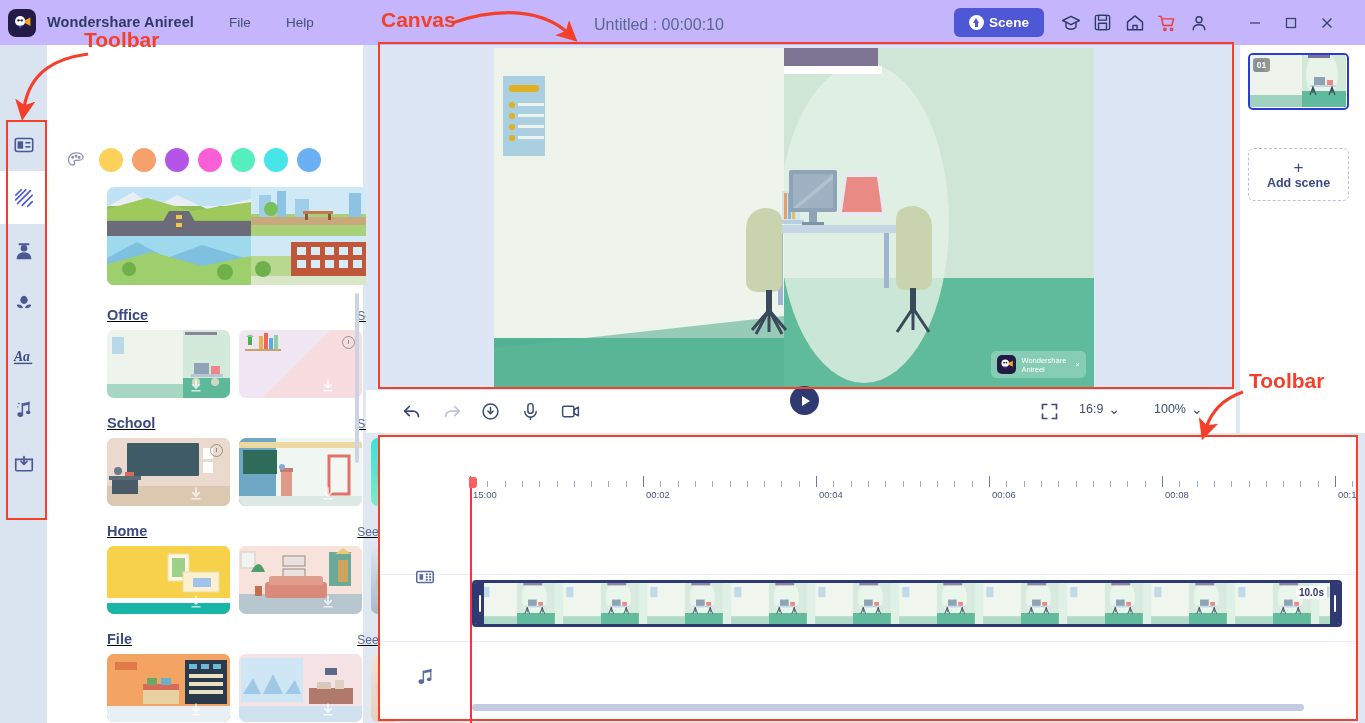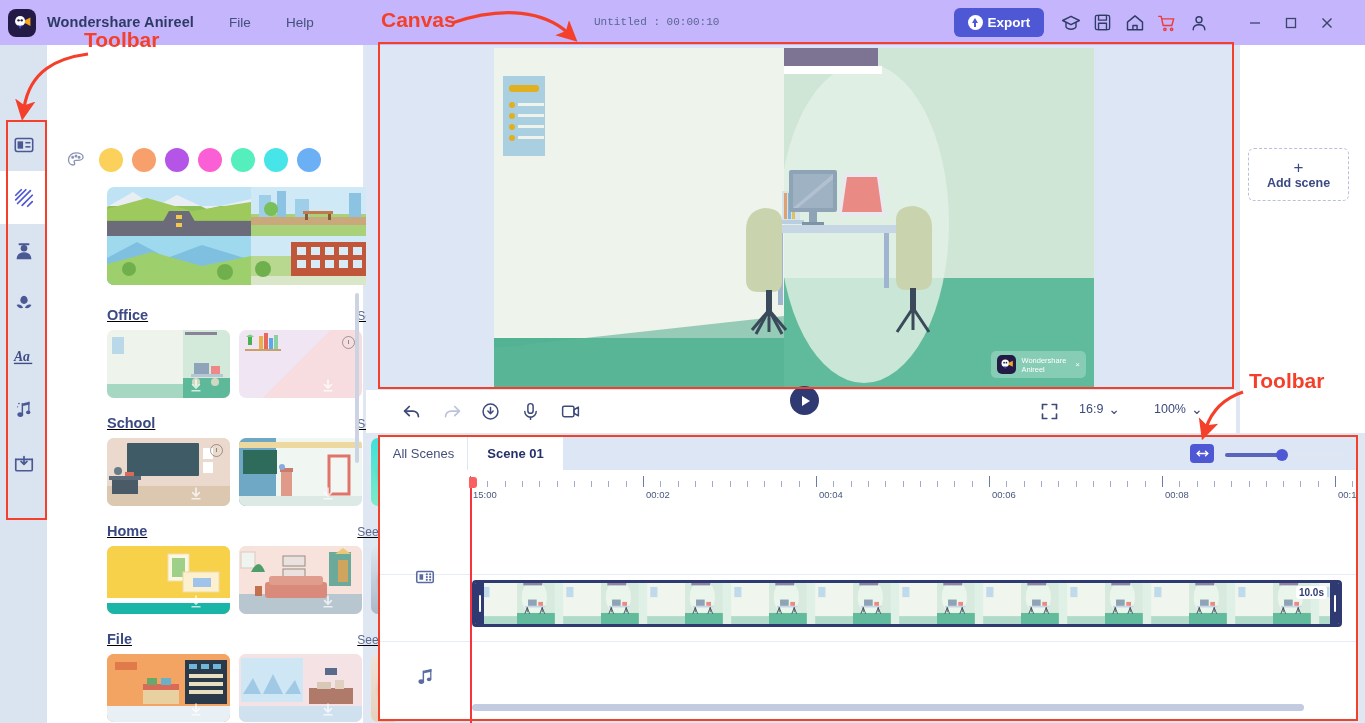--- a/index.html
+++ b/index.html
@@ -11,21 +11,21 @@
   #app { position: relative; width: 1365px; height: 723px; background: #dfe7f2; }
 
   
   .topbar { position: absolute; left:0; top:0; width:1365px; height:45px; background:#c4b5fd; }
   .logo { position:absolute; left:8px; top:9px; width:28px; height:28px; border-radius:8px;
           background:#231b46; display:flex; align-items:center; justify-content:center; }
   .logo svg { display:block; }
   .app-title { position:absolute; left:47px; top:14px; font-size:14.5px; color:#2d3a63; font-weight:600; letter-spacing:.1px;}
   .menu-item { position:absolute; top:15px; font-size:13.5px; color:#44507a; }
   .m-file { left:229px; } .m-help { left:286px; }
-  .doc-title { position:absolute; left:594px; top:16px; font-size:11px; color:#5a6790;font-family:Liberation Mono, monospace; }
+  .doc-title { position:absolute; left:594px; top:16px; font-size:16px; color:#5a6790; }
 
   .export-btn { position:absolute; left:954px; top:8px; width:90px; height:29px;
     background:#4f58d4; border-radius:6px; color:#fff; font-size:13.5px; font-weight:700;
     display:flex; align-items:center; justify-content:center; gap:5px; cursor:pointer;}
   .export-btn .ico { width:15px; height:15px; border-radius:50%; background:#fff; position:relative; flex:0 0 auto;}
   .export-btn .ico:after{ content:""; position:absolute; left:50%; top:3px; width:0;height:0; margin-left:-3.5px;
      border-left:3.5px solid transparent; border-right:3.5px solid transparent; border-bottom:5px solid #4f58d4;}
   .export-btn .ico:before{ content:""; position:absolute; left:50%; top:7px; width:2.6px;height:5px; margin-left:-1.3px; background:#4f58d4;}
 
   .ticon { position:absolute; top:13px; width:20px; height:20px; cursor:pointer; color:#2f3c66; }
@@ -146,21 +146,21 @@
         <path d="M15 8 L22 4.5 L22 15 L15 11.5 Z" fill="#f5a623"></path>
       </svg>
     </div>
     <div class="app-title">Wondershare Anireel</div>
     <div class="menu-item m-file">File</div>
     <div class="menu-item m-help">Help</div>
     <div class="doc-title">Untitled : 00:00:10</div>
 
     <div class="export-btn">
       <span class="ico"></span>
-      <span>Export</span>
+      <span>Scene</span>
     </div>
 
     <div class="ticon" style="left:1061px">
       <svg width="20" height="20" viewBox="0 0 24 24" fill="none" stroke="#2f3c66" stroke-width="1.7" stroke-linecap="round" stroke-linejoin="round">
         <path d="M12 4 L22 9 L12 14 L2 9 Z"></path>
           <path d="M6 11.5 V16.5 C6 18 9 19.5 12 19.5 C15 19.5 18 18 18 16.5 V11.5"></path>
       </svg>
     </div>
     <div class="ticon" style="left:1093px">
       <svg width="19" height="19" viewBox="0 0 24 24" fill="none" stroke="#2f3c66" stroke-width="1.7" stroke-linejoin="round">
@@ -651,42 +651,44 @@
       <span>16:9</span>
       <span style="font-size:14px;line-height:8px">⌄</span>
     </div>
     <div class="zoomlvl" style="left:788px">
       <span>100%</span>
       <span style="font-size:14px;line-height:8px">⌄</span>
     </div>
   </div>
 
   <div class="scenes">
+    <div class="scene-card">
+      <svg width="96" height="52" viewBox="0 0 96 52" style="display:block">
+        <rect width="96" height="52" fill="#eef3ec"></rect>
+        <rect x="52" y="0" width="44" height="52" fill="#d2e9da"></rect>
+        <ellipse cx="72" cy="20" rx="16" ry="24" fill="#e8f4ea"></ellipse>
+        <rect x="58" y="0" width="22" height="3" fill="#7d7494"></rect>
+        <rect x="0" y="40" width="52" height="12" fill="#53b295" opacity=".5"></rect>
+        <rect x="52" y="36" width="44" height="16" fill="#5fbb9b"></rect>
+        <rect x="64" y="22" width="11" height="8" fill="#8fa3b6"></rect>
+        <rect x="77" y="25" width="6" height="5" fill="#e98a84"></rect>
+        <rect x="60" y="30" width="26" height="2" fill="#c7d6e4"></rect>
+        <path d="M63 32 v6 M60 40 l3 -8 l3 8" stroke="#3a4a5a" stroke-width="1.2" fill="none"></path>
+        <path d="M82 32 v6 M79 40 l3 -8 l3 8" stroke="#3a4a5a" stroke-width="1.2" fill="none"></path>
+        <rect x="5" y="5" width="9" height="12" fill="#c3dbe8"></rect>
+      </svg>
+      <span class="scene-num">01</span>
+    </div>
     <div class="add-scene">
       <span class="add-plus">+</span>
       <span class="add-lbl">Add scene</span>
     </div>
   </div>
 
   <div class="timeline">
-    <div class="tl-tabs">
-      <div class="tl-tab t1">All Scenes</div>
-      <div class="tl-tab t2">Scene 01</div>
-      <div class="fit-btn">
-        <svg width="15" height="11" viewBox="0 0 20 12" fill="none" stroke="#fff" stroke-width="1.8" stroke-linecap="round" stroke-linejoin="round">
-          <line x1="3" y1="6" x2="17" y2="6"></line>
-            <path d="M6 3 L3 6 L6 9"></path>
-            <path d="M14 3 L17 6 L14 9"></path>
-        </svg>
-      </div>
-      <div class="zslider">
-        <span class="fill"></span>
-        <span class="knob"></span>
-      </div>
-    </div>
 
     <div class="ruler" id="ruler">
         <div class="tick maj" style="left: 0px;"></div>
         <div class="tlabel" style="left: 2px;">15:00</div>
         <div class="tick min" style="left: 17.3px;"></div>
         <div class="tick min" style="left: 34.6px;"></div>
         <div class="tick min" style="left: 51.9px;"></div>
         <div class="tick min" style="left: 69.2px;"></div>
         <div class="tick min" style="left: 86.5px;"></div>
         <div class="tick min" style="left: 103.8px;"></div>

